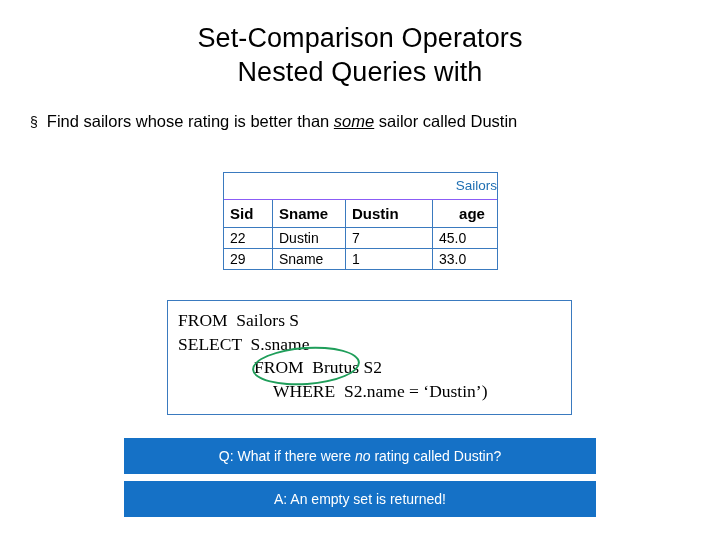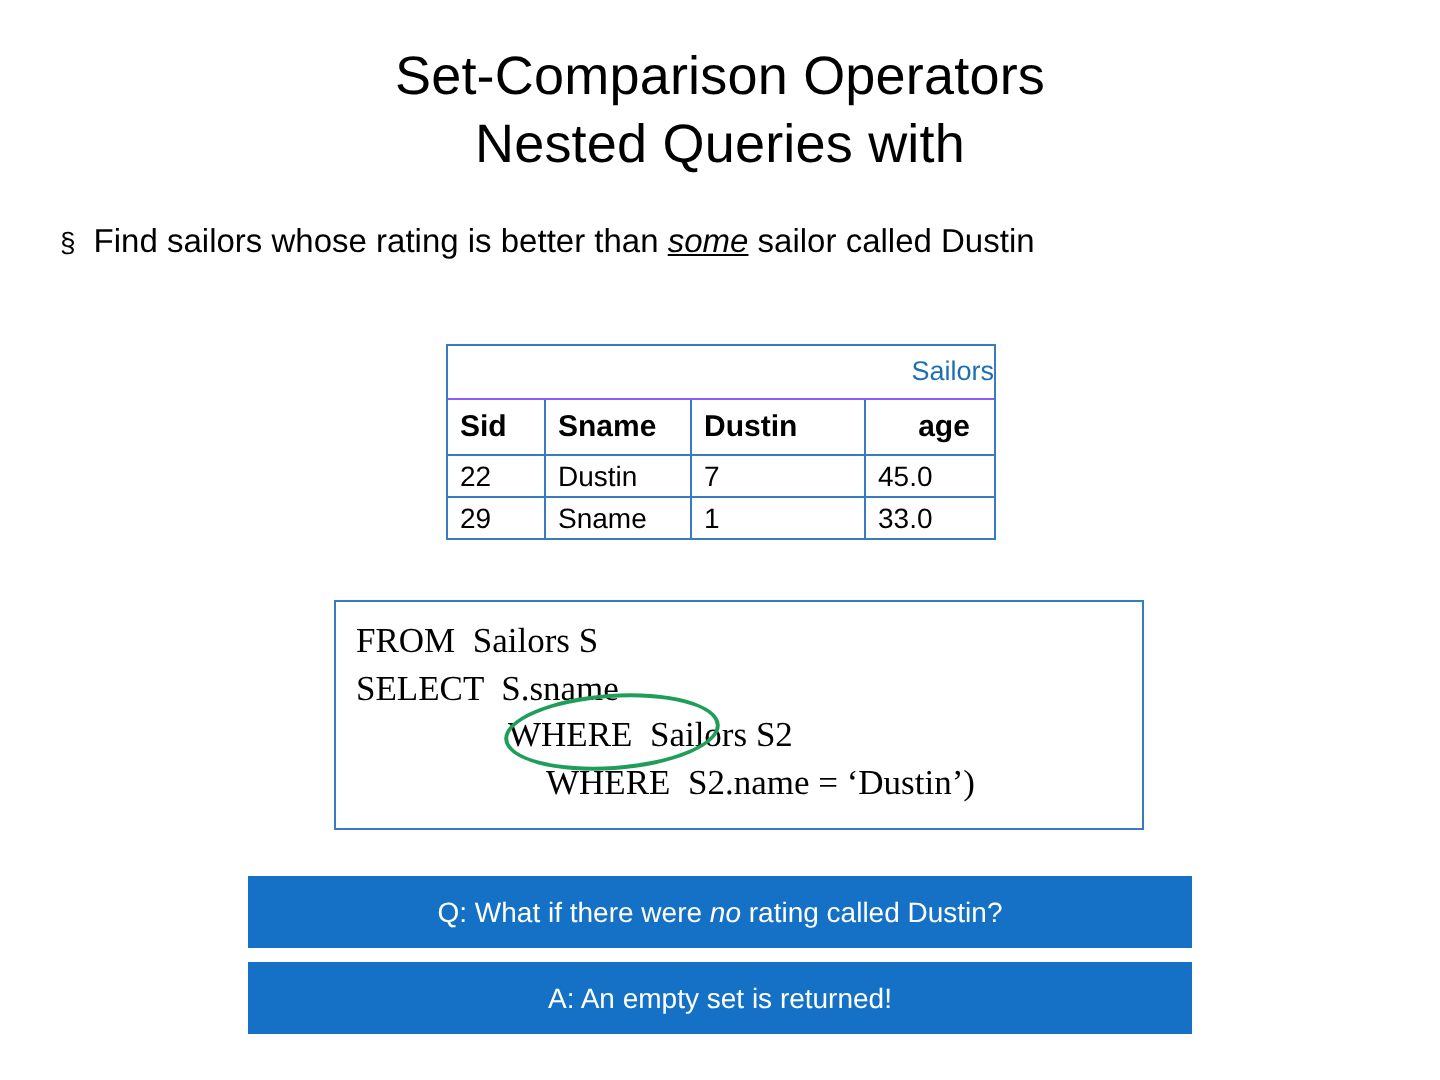--- a/index.html
+++ b/index.html
@@ -198,21 +198,21 @@
         <td>1</td>
         <td>33.0</td>
       </tr>
     </tbody>
   </table>
 </div>
 
 <div class="sql-box">
   <div class="sql-line">FROM  Sailors S</div>
   <div class="sql-line">SELECT  S.sname</div>
-  <div class="sql-line sql-indent-1">WHERE  Sailors S2</div>
+  <div class="sql-line sql-indent-1">FROM  Brutus S2</div>
   <div class="sql-line sql-indent-2">WHERE  S2.name = ‘Dustin’)</div>
 </div>
 <div class="ellipse-mark"></div>
 
 <div class="banner banner-q">
   <span><span>Q: What if there were </span><span class="em">no</span><span> rating called Dustin?</span></span>
 </div>
 <div class="banner banner-a">
   <span>A: An empty set is returned!</span>
 </div>

